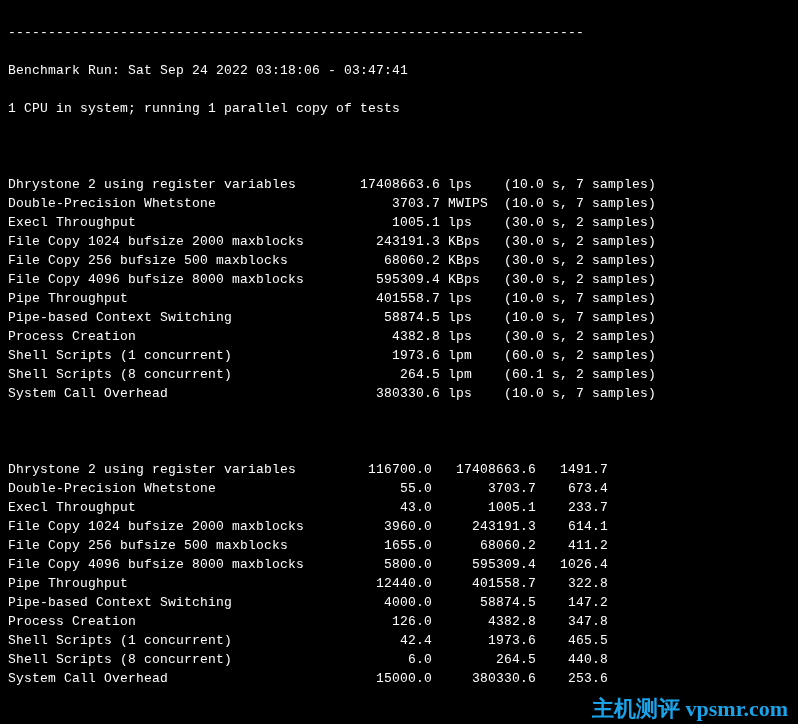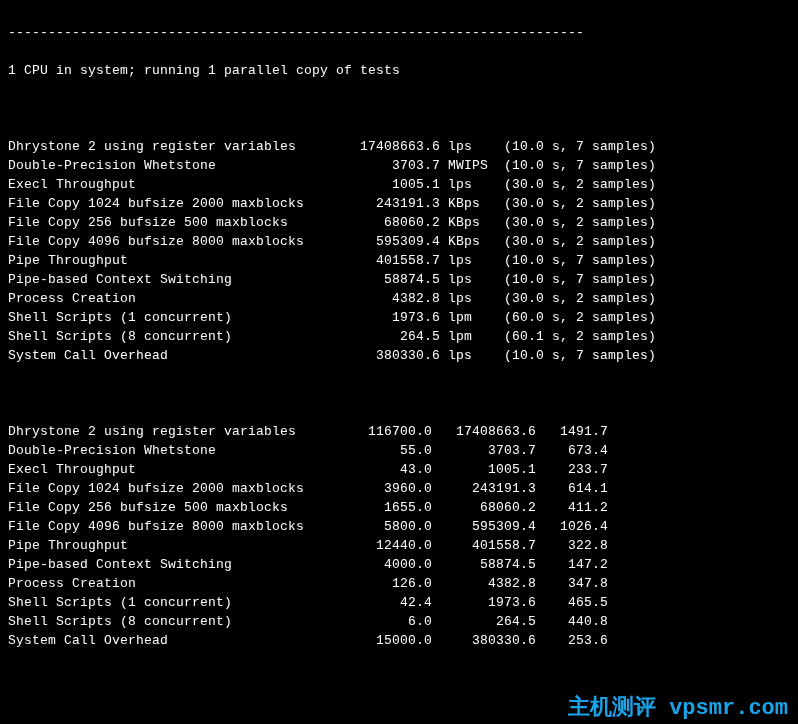--- a/index.html
+++ b/index.html
@@ -18,34 +18,35 @@
   .terminal {
     white-space: pre;
     padding: 4px 8px;
     letter-spacing: 0.2px;
   }
   .row { white-space: pre; }
   .watermark {
     position: absolute;
     right: 10px;
     bottom: 6px;
-    font-family: Liberation Mono, monospace;
+    font-family: Liberation Serif, serif;
     font-size: 22px;
     font-weight: 700;
     color: #1aa3e8;
     text-shadow: 0 0 3px rgba(0,0,0,0.6);
     letter-spacing: 0;
     white-space: nowrap;
   }
 </style>
 </head>
 <body>
 
 <div class="terminal">
 <div class="row">------------------------------------------------------------------------</div>
+<div class="row">Benchmark Run: Sat Sep 24 2022 03:18:06 - 03:47:41</div>
 <div class="row">1 CPU in system; running 1 parallel copy of tests</div>
 <div class="row"> </div>
 <div id="results-block"><div class="row">Dhrystone 2 using register variables        17408663.6 lps    (10.0 s, 7 samples)</div><div class="row">Double-Precision Whetstone                      3703.7 MWIPS  (10.0 s, 7 samples)</div><div class="row">Execl Throughput                                1005.1 lps    (30.0 s, 2 samples)</div><div class="row">File Copy 1024 bufsize 2000 maxblocks         243191.3 KBps   (30.0 s, 2 samples)</div><div class="row">File Copy 256 bufsize 500 maxblocks            68060.2 KBps   (30.0 s, 2 samples)</div><div class="row">File Copy 4096 bufsize 8000 maxblocks         595309.4 KBps   (30.0 s, 2 samples)</div><div class="row">Pipe Throughput                               401558.7 lps    (10.0 s, 7 samples)</div><div class="row">Pipe-based Context Switching                   58874.5 lps    (10.0 s, 7 samples)</div><div class="row">Process Creation                                4382.8 lps    (30.0 s, 2 samples)</div><div class="row">Shell Scripts (1 concurrent)                    1973.6 lpm    (60.0 s, 2 samples)</div><div class="row">Shell Scripts (8 concurrent)                     264.5 lpm    (60.1 s, 2 samples)</div><div class="row">System Call Overhead                          380330.6 lps    (10.0 s, 7 samples)</div></div>
 <div class="row"> </div>
 <div id="index-block"><div class="row">Dhrystone 2 using register variables         116700.0   17408663.6   1491.7</div><div class="row">Double-Precision Whetstone                       55.0       3703.7    673.4</div><div class="row">Execl Throughput                                 43.0       1005.1    233.7</div><div class="row">File Copy 1024 bufsize 2000 maxblocks          3960.0     243191.3    614.1</div><div class="row">File Copy 256 bufsize 500 maxblocks            1655.0      68060.2    411.2</div><div class="row">File Copy 4096 bufsize 8000 maxblocks          5800.0     595309.4   1026.4</div><div class="row">Pipe Throughput                               12440.0     401558.7    322.8</div><div class="row">Pipe-based Context Switching                   4000.0      58874.5    147.2</div><div class="row">Process Creation                                126.0       4382.8    347.8</div><div class="row">Shell Scripts (1 concurrent)                     42.4       1973.6    465.5</div><div class="row">Shell Scripts (8 concurrent)                      6.0        264.5    440.8</div><div class="row">System Call Overhead                          15000.0     380330.6    253.6</div></div>
 
 
 
 
 

